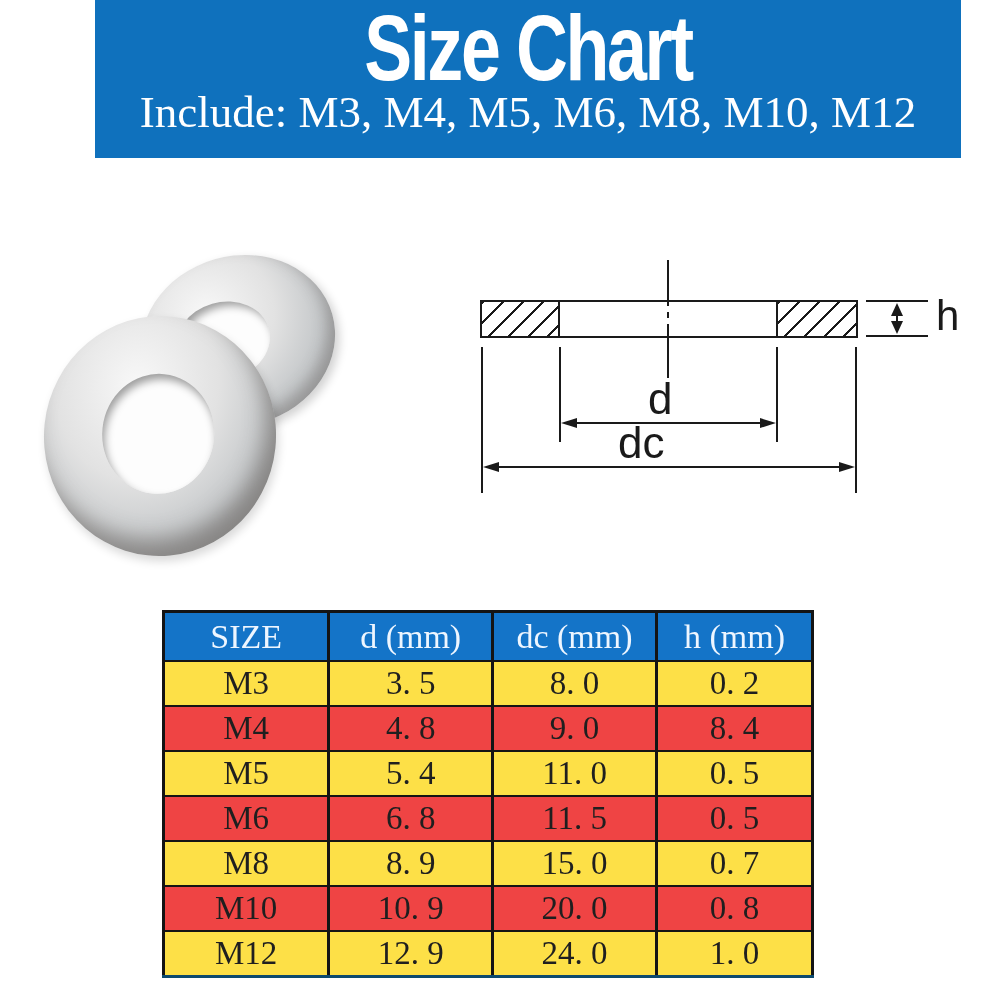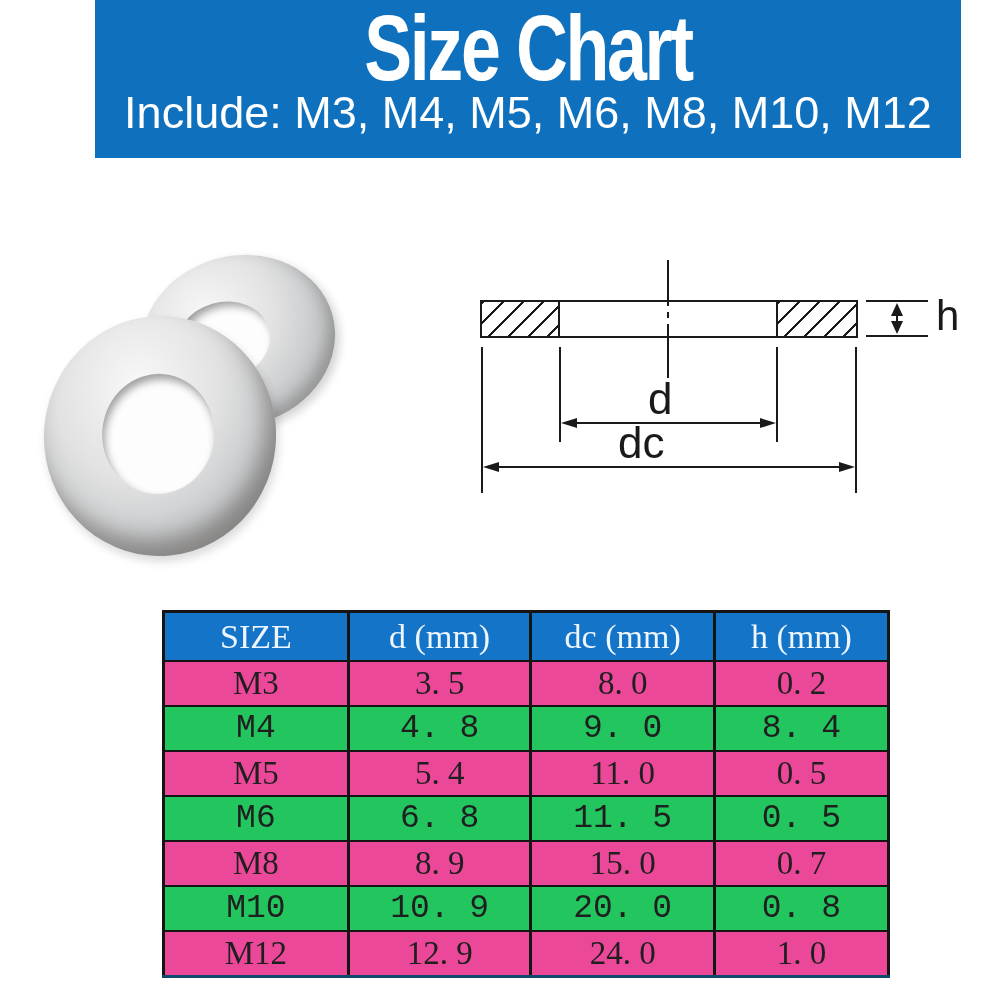--- a/index.html
+++ b/index.html
@@ -5,21 +5,21 @@
   html,body{margin:0;padding:0;background:#ffffff;}
   #canvas{position:relative;width:1000px;height:1000px;background:#ffffff;overflow:hidden;
           font-family:"Liberation Sans",sans-serif;border-radius:29px;}
 
   
   .banner{position:absolute;left:95px;top:0;width:866px;height:158px;background:#0f71bd;}
   .banner-title{position:absolute;left:0;top:2px;width:100%;text-align:center;
     font-family:"Liberation Sans",sans-serif;font-weight:bold;font-size:92px;line-height:1.0;
     color:#ffffff;transform:scaleX(0.78);transform-origin:50% 50%;letter-spacing:-3px;}
   .banner-subtitle{position:absolute;left:0;top:90px;width:100%;text-align:center;
-    font-family:Liberation Sans, sans-serif;font-size:45px;line-height:1.0;color:#ffffff;}
+    font-family:Liberation Serif, serif;font-size:45px;line-height:1.0;color:#ffffff;}
 
   
   .washer{position:absolute;border-radius:50%;
     background:radial-gradient(ellipse at 38% 30%, #f8f8f8 0%, #e2e2e2 40%, #c4c7c9 68%, #a0a3a5 92%);
     box-shadow:3px 5px 10px rgba(0,0,0,0.18), inset -6px -9px 14px rgba(95,90,86,0.35);}
   .washer-flat{left:140px;top:256px;width:196px;height:170px;transform:rotate(-16deg);z-index:1;}
   .washer-wave{left:44px;top:316px;width:232px;height:240px;transform:rotate(6deg);z-index:2;
     box-shadow:3px 5px 10px rgba(0,0,0,0.15), inset -12px -16px 20px rgba(90,84,80,0.5);}
   .washer-hole{position:absolute;border-radius:50%;background:#fdfdfd;
     box-shadow:inset 3px 5px 9px rgba(0,0,0,0.38), inset -2px -3px 5px rgba(255,255,255,0.7);}
@@ -39,27 +39,27 @@
                transparent 58px 64px, #1a1a1a 64px 100%);}
   .arrow{position:absolute;width:0;height:0;}
   .arrow-left{border-top:5px solid transparent;border-bottom:5px solid transparent;border-right:16px solid #1a1a1a;}
   .arrow-right{border-top:5px solid transparent;border-bottom:5px solid transparent;border-left:16px solid #1a1a1a;}
   .arrow-up{border-left:6px solid transparent;border-right:6px solid transparent;border-bottom:13px solid #1a1a1a;}
   .arrow-down{border-left:6px solid transparent;border-right:6px solid transparent;border-top:13px solid #1a1a1a;}
   .dim-label{position:absolute;font-family:"Liberation Sans",sans-serif;font-size:44px;line-height:1;
     color:#1a1a1a;}
 
   
-  .size-table{position:absolute;left:162px;top:610px;width:728px;border-collapse:collapse;
+  .size-table{position:absolute;left:162px;top:610px;width:652px;border-collapse:collapse;
     table-layout:fixed;font-family:"Liberation Serif",serif;}
   .size-table th,.size-table td{border:2px solid #141414;text-align:center;padding:0;}
   .size-table th{background:#1474c8;color:#eef6ff;font-weight:normal;font-size:34px;height:47px;
     border-top:3px solid #141414;}
-  .size-table td{font-size:33px;color:#1f1f1f;height:43px;background:#ec4899;}
-  .size-table tr.alt td{background:#22c55e;font-family:Liberation Mono, monospace;}
+  .size-table td{font-size:33px;color:#1f1f1f;height:43px;background:#fde047;}
+  .size-table tr.alt td{background:#ef4444;}
   .size-table th{border-left-width:3px;border-right-width:3px;}
   .size-table td{border-left-width:3px;border-right-width:3px;}
   .size-table tr:last-child td{border-bottom:3px solid #0c4a6e;}
 </style>
 </head>
 <body>
 
 <div id="canvas">
 
   <div class="banner">

